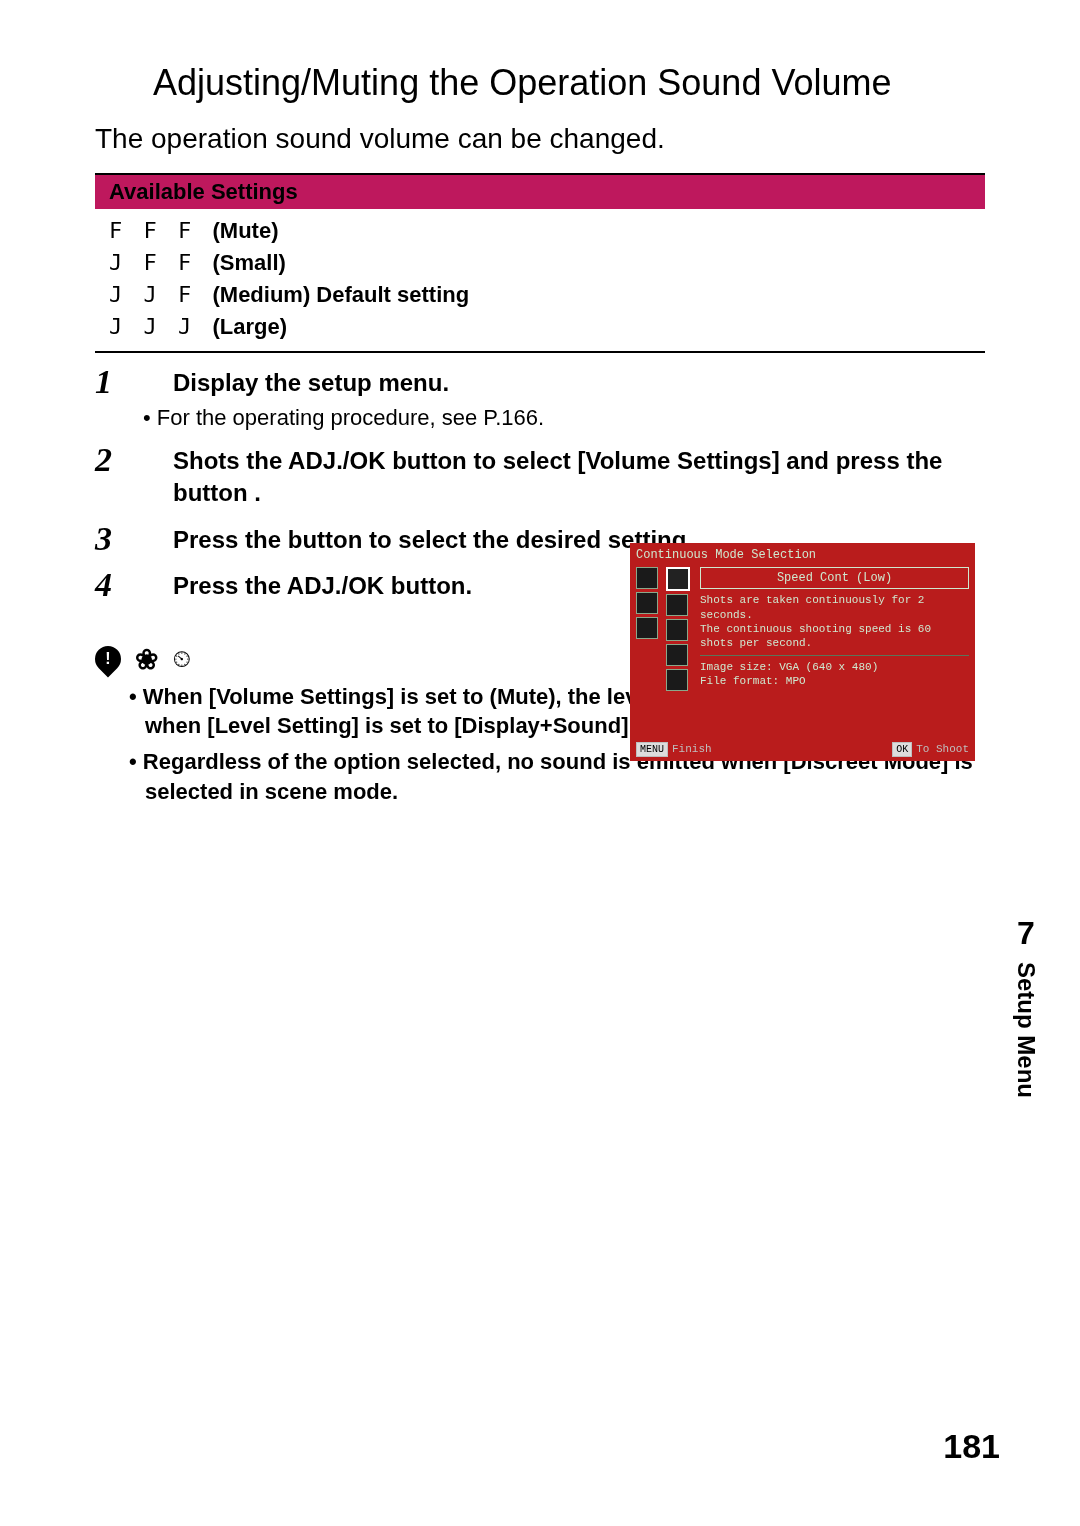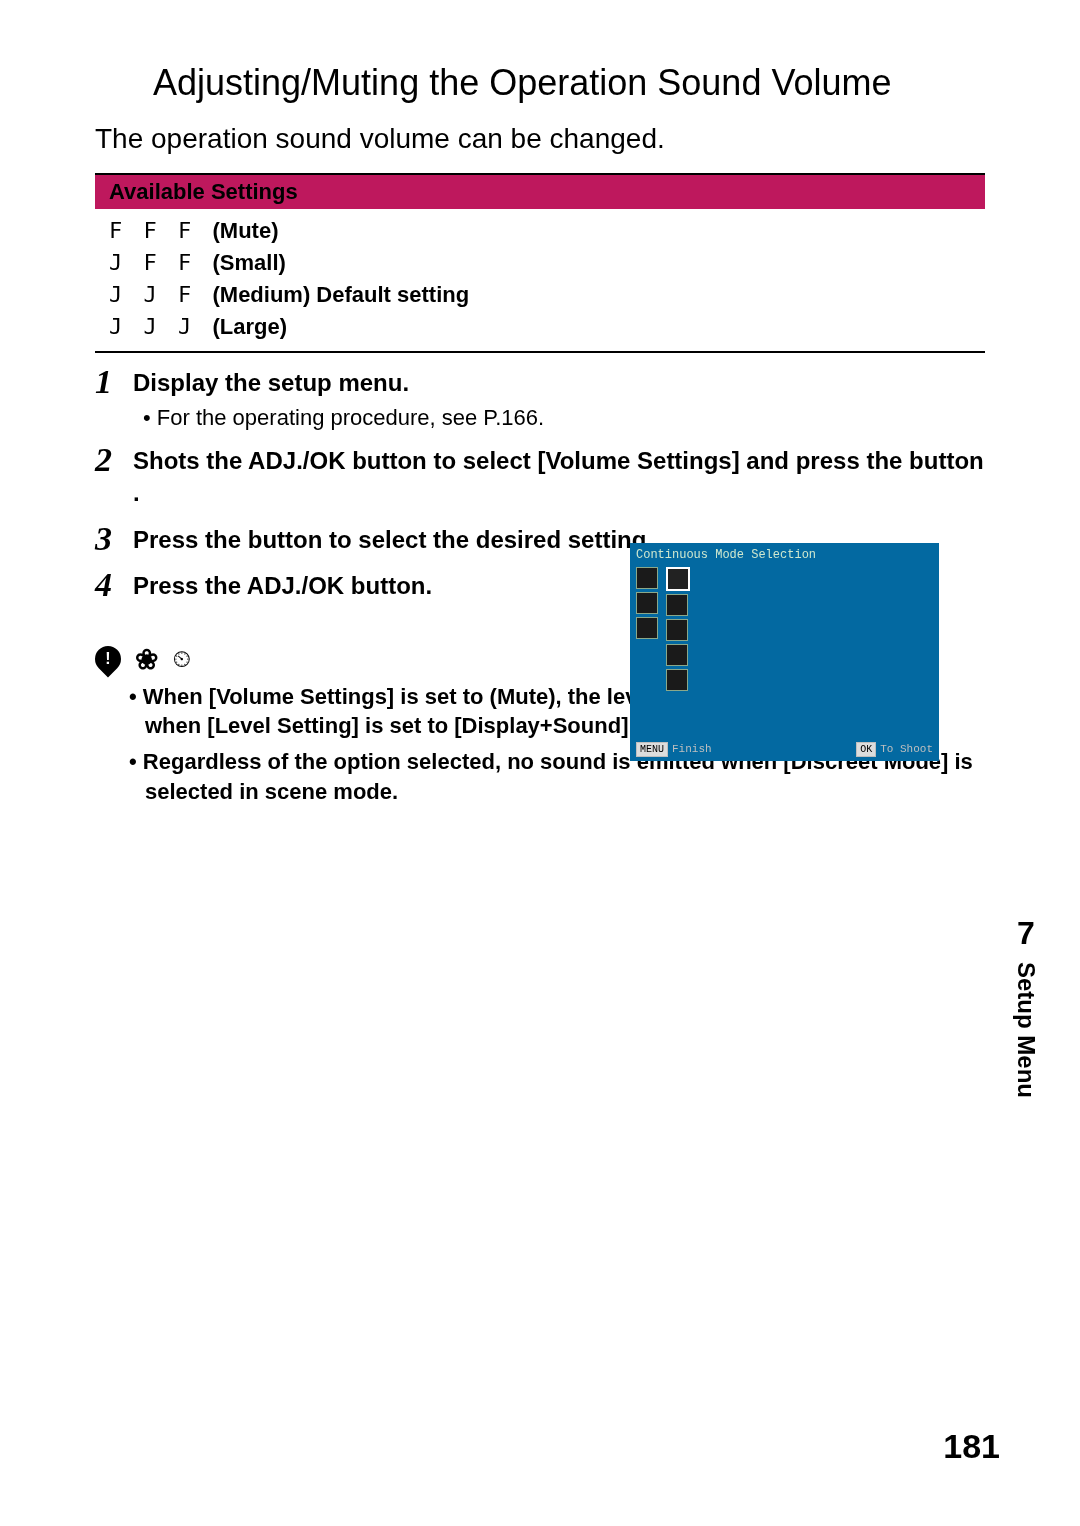--- a/index.html
+++ b/index.html
@@ -85,39 +85,40 @@
     top: -4px;
     font-family: "Times New Roman", serif;
     font-style: italic;
     font-weight: bold;
     font-size: 34px;
   }
   .step-head {
     font-weight: bold;
     font-size: 24px;
     line-height: 1.35;
+    margin-left: 40px;
   }
   .step-sub {
     font-size: 22px;
     padding-left: 22px;
     text-indent: -12px;
     margin-top: 6px;
   }
   .step2-wrap {
     display: flex;
     gap: 20px;
     align-items: flex-start;
   }
   .step2-left {
     flex: 1;
   }
   .screenshot {
-    width: 309px;
+    width: 345px;
     height: 218px;
-    background: #0369a1;
+    background: #b91c1c;
     color: #cfe8cf;
     font-family: "Courier New", monospace;
     font-size: 12px;
     line-height: 1.35;
     position: relative;
     box-sizing: border-box;
     padding: 4px 6px;
   }
   .screenshot .ss-title {
     color: #cfe8cf;
@@ -322,20 +323,28 @@
         <span class="ss-icon"></span>
         <span class="ss-icon"></span>
       </div>
       <div class="ss-iconcol2">
         <span class="ss-icon sel"></span>
         <span class="ss-icon"></span>
         <span class="ss-icon"></span>
         <span class="ss-icon"></span>
         <span class="ss-icon"></span>
       </div>
+      <div class="ss-textcol">
+        <div class="ss-box">Speed Cont (Low)</div>
+        <div class="ss-desc">Shots are taken continuously for 2 seconds.</div>
+        <div class="ss-desc">The continuous shooting speed is 60 shots per second.</div>
+        <hr>
+        <div class="ss-desc">Image size: VGA (640 x 480)</div>
+        <div class="ss-desc">File format: MPO</div>
+      </div>
     </div>
     <div class="ss-footer">
       <span>
         <span class="tag">MENU</span><span>Finish</span>
       </span>
       <span>
         <span class="tag">OK</span><span>To Shoot</span>
       </span>
     </div>
   </div>

